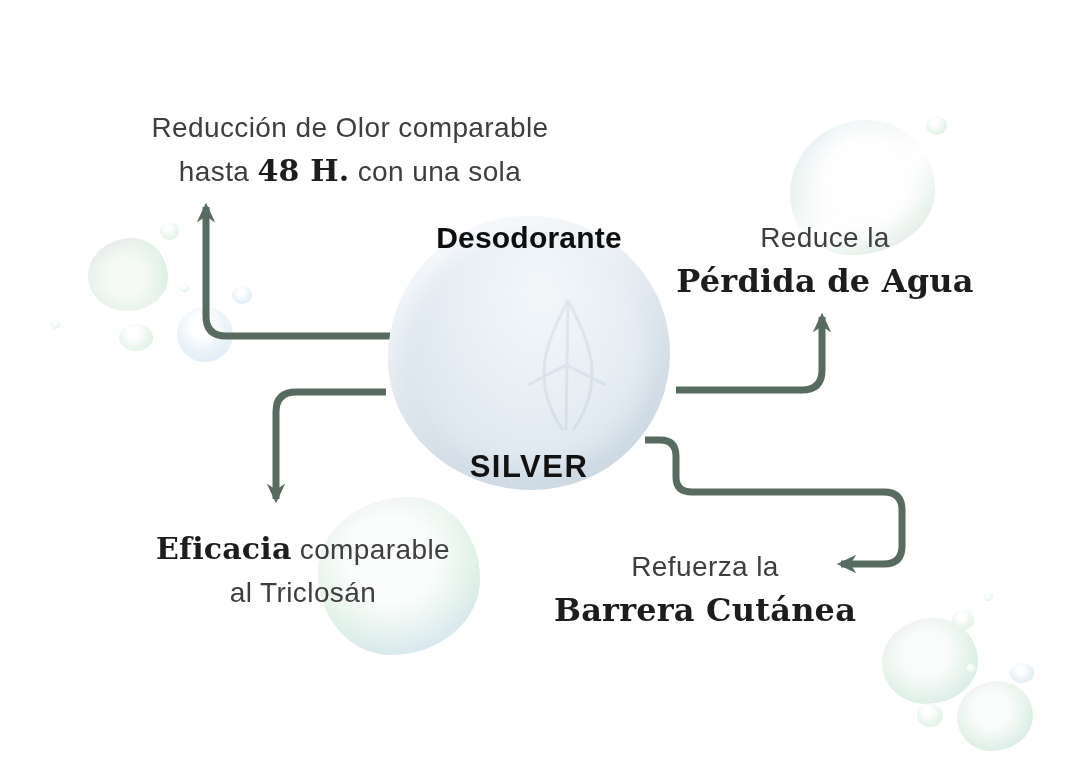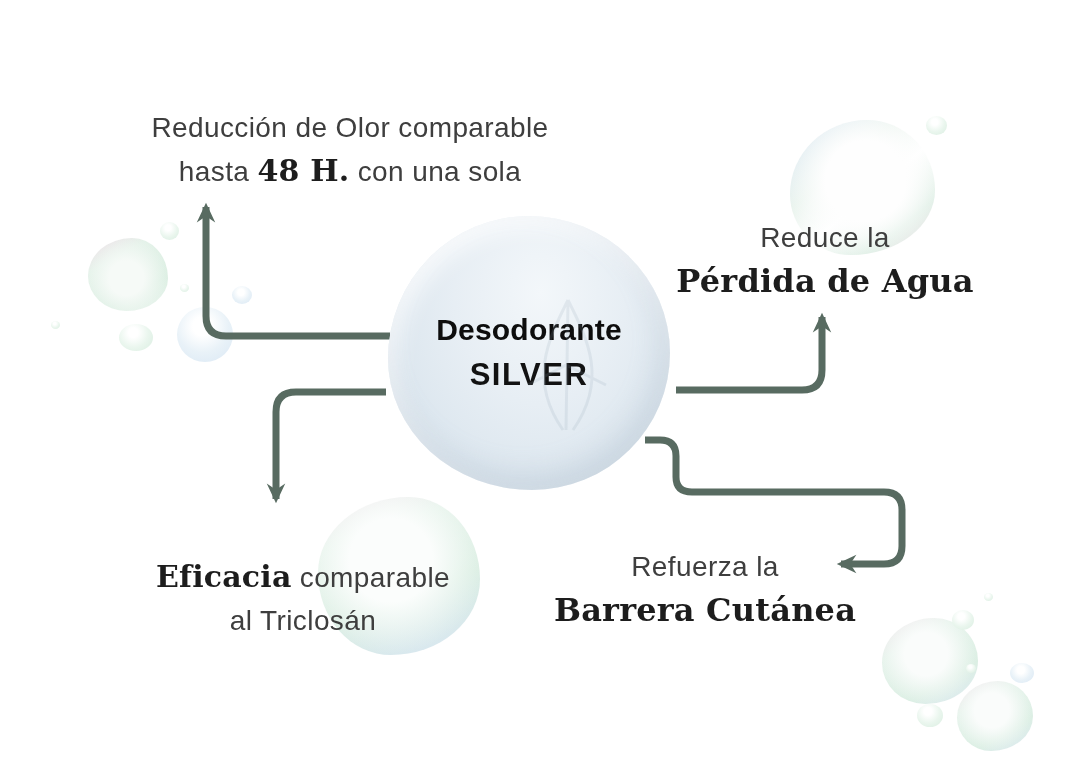--- a/index.html
+++ b/index.html
@@ -21,21 +21,21 @@
   .serif-inline{font-size:30px;text-align:right;}
   
   .disc{
     position:absolute;left:388px;top:216px;width:282px;height:274px;z-index:2;
     border-radius:50% 50% 49% 51% / 52% 50% 50% 48%;
     background:
       radial-gradient(ellipse at 54% 28%, #f3f7fa 0%, #e7eef4 40%, #dde7ef 68%, #d4dfe9 100%);
     box-shadow:
       inset -8px -14px 28px rgba(150,168,185,0.28),
       inset 6px 10px 22px rgba(255,255,255,0.85);
-    display:flex;flex-direction:column;align-items:center;justify-content:center;
+    display:flex;flex-direction:column;align-items:center;justify-content:space-between;
   }
   .disc-name{
     font-family:"Liberation Sans",sans-serif;font-weight:700;
     font-size:30px;color:#0d0d0d;line-height:44px;letter-spacing:0.2px;
   }
   .disc-variant{
     font-family:Liberation Sans, sans-serif;font-weight:700;
     font-size:31px;color:#121212;line-height:46px;letter-spacing:1.5px;
   }
   .leaf{position:absolute;right:42px;bottom:50px;opacity:0.16;z-index:0;}
@@ -121,21 +121,21 @@
   <div class="callout" style="left:85px;top:106px;width:530px;">
     <div class="sans">Reducción de Olor comparable</div>
     <div class="sans"><span>hasta </span><span class="serifb serif-inline">48 H.</span><span> con una sola</span></div>
   </div>
 
   <div class="callout" style="left:665px;top:216px;width:320px;">
     <div class="sans">Reduce la</div>
     <div class="serifb serif-line">Pérdida de Agua</div>
   </div>
 
-  <div class="callout" style="left:118px;top:527px;width:370px;margin-top:28px;">
+  <div class="callout" style="left:118px;top:527px;width:370px;">
     <div class="sans"><span class="serifb serif-inline">Eficacia</span><span> comparable</span></div>
     <div class="sans">al Triclosán</div>
   </div>
 
   <div class="callout" style="left:538px;top:545px;width:334px;">
     <div class="sans">Refuerza la</div>
     <div class="serifb serif-line">Barrera Cutánea</div>
   </div>
 
 </div>

